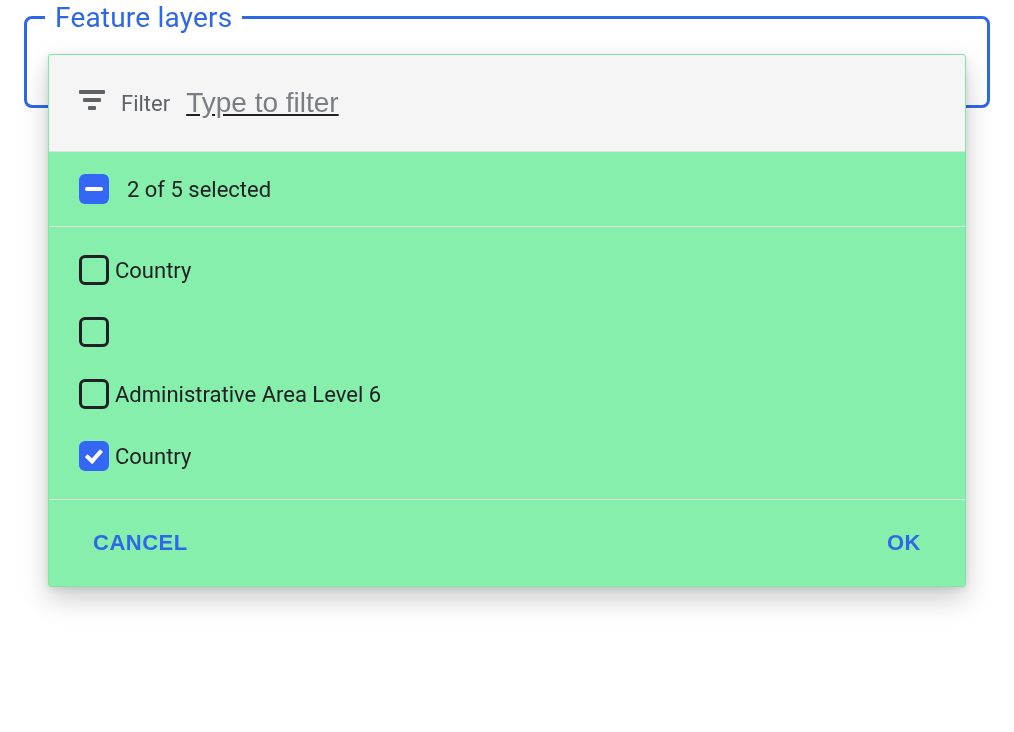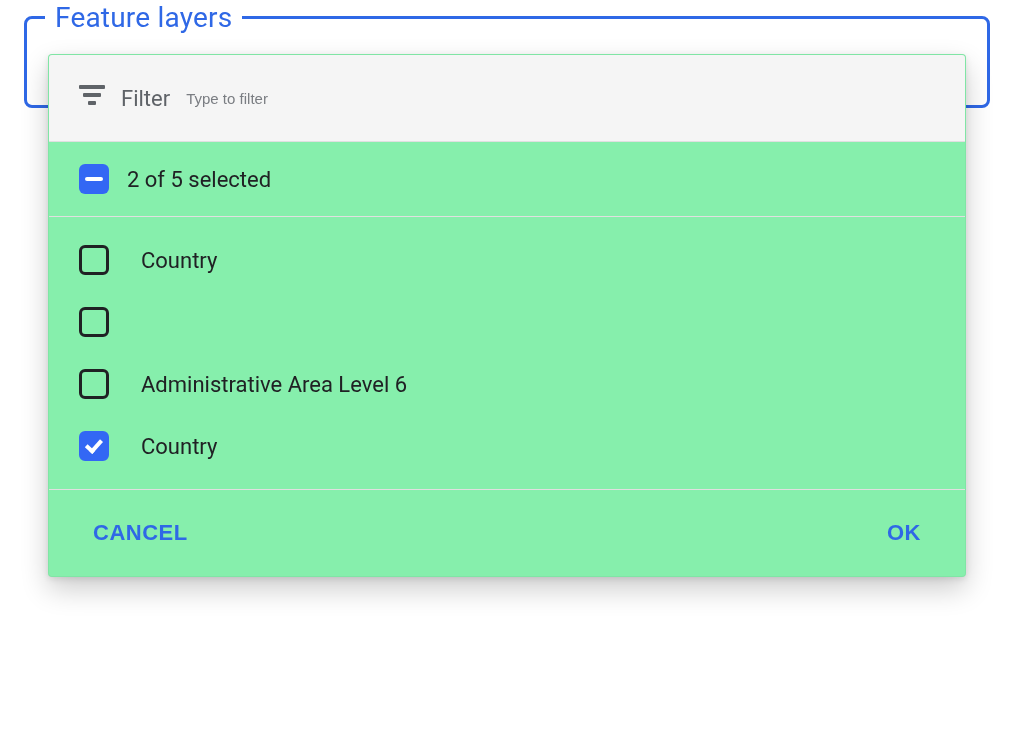--- a/index.html
+++ b/index.html
@@ -80,25 +80,26 @@
   .filter-icon span.l2 { top: 8px; width: 70%; left: 15%; }
   .filter-icon span.l3 { top: 16px; width: 30%; left: 35%; }
   .filter-label {
     color: #5f6368;
     font-size: 22px;
     font-weight: 400;
   }
   .filter-input {
     border: none;
     background: transparent;
-    font-size: 15px;
+    font-size: 28px;
     color: #202124;
     outline: none;
     flex: 1;
     padding: 2px 0;
+    text-decoration: underline;
   }
   .filter-input::placeholder {
     color: #7a7d82;
   }
   .selectall-row {
     display: flex;
     align-items: center;
     gap: 18px;
     padding: 22px 30px;
     border-bottom: 1px solid #e0e0e0;
@@ -124,21 +125,21 @@
     color: #202124;
     font-weight: 400;
   }
   .option-list {
     padding: 12px 0;
     border-bottom: 1px solid #e0e0e0;
   }
   .option-row {
     display: flex;
     align-items: center;
-    gap: 32px;
+    gap: 6px;
     padding: 16px 30px;
   }
   .checkbox {
     width: 30px;
     height: 30px;
     border: 3px solid #202124;
     border-radius: 6px;
     flex: none;
     display: flex;
     align-items: center;

